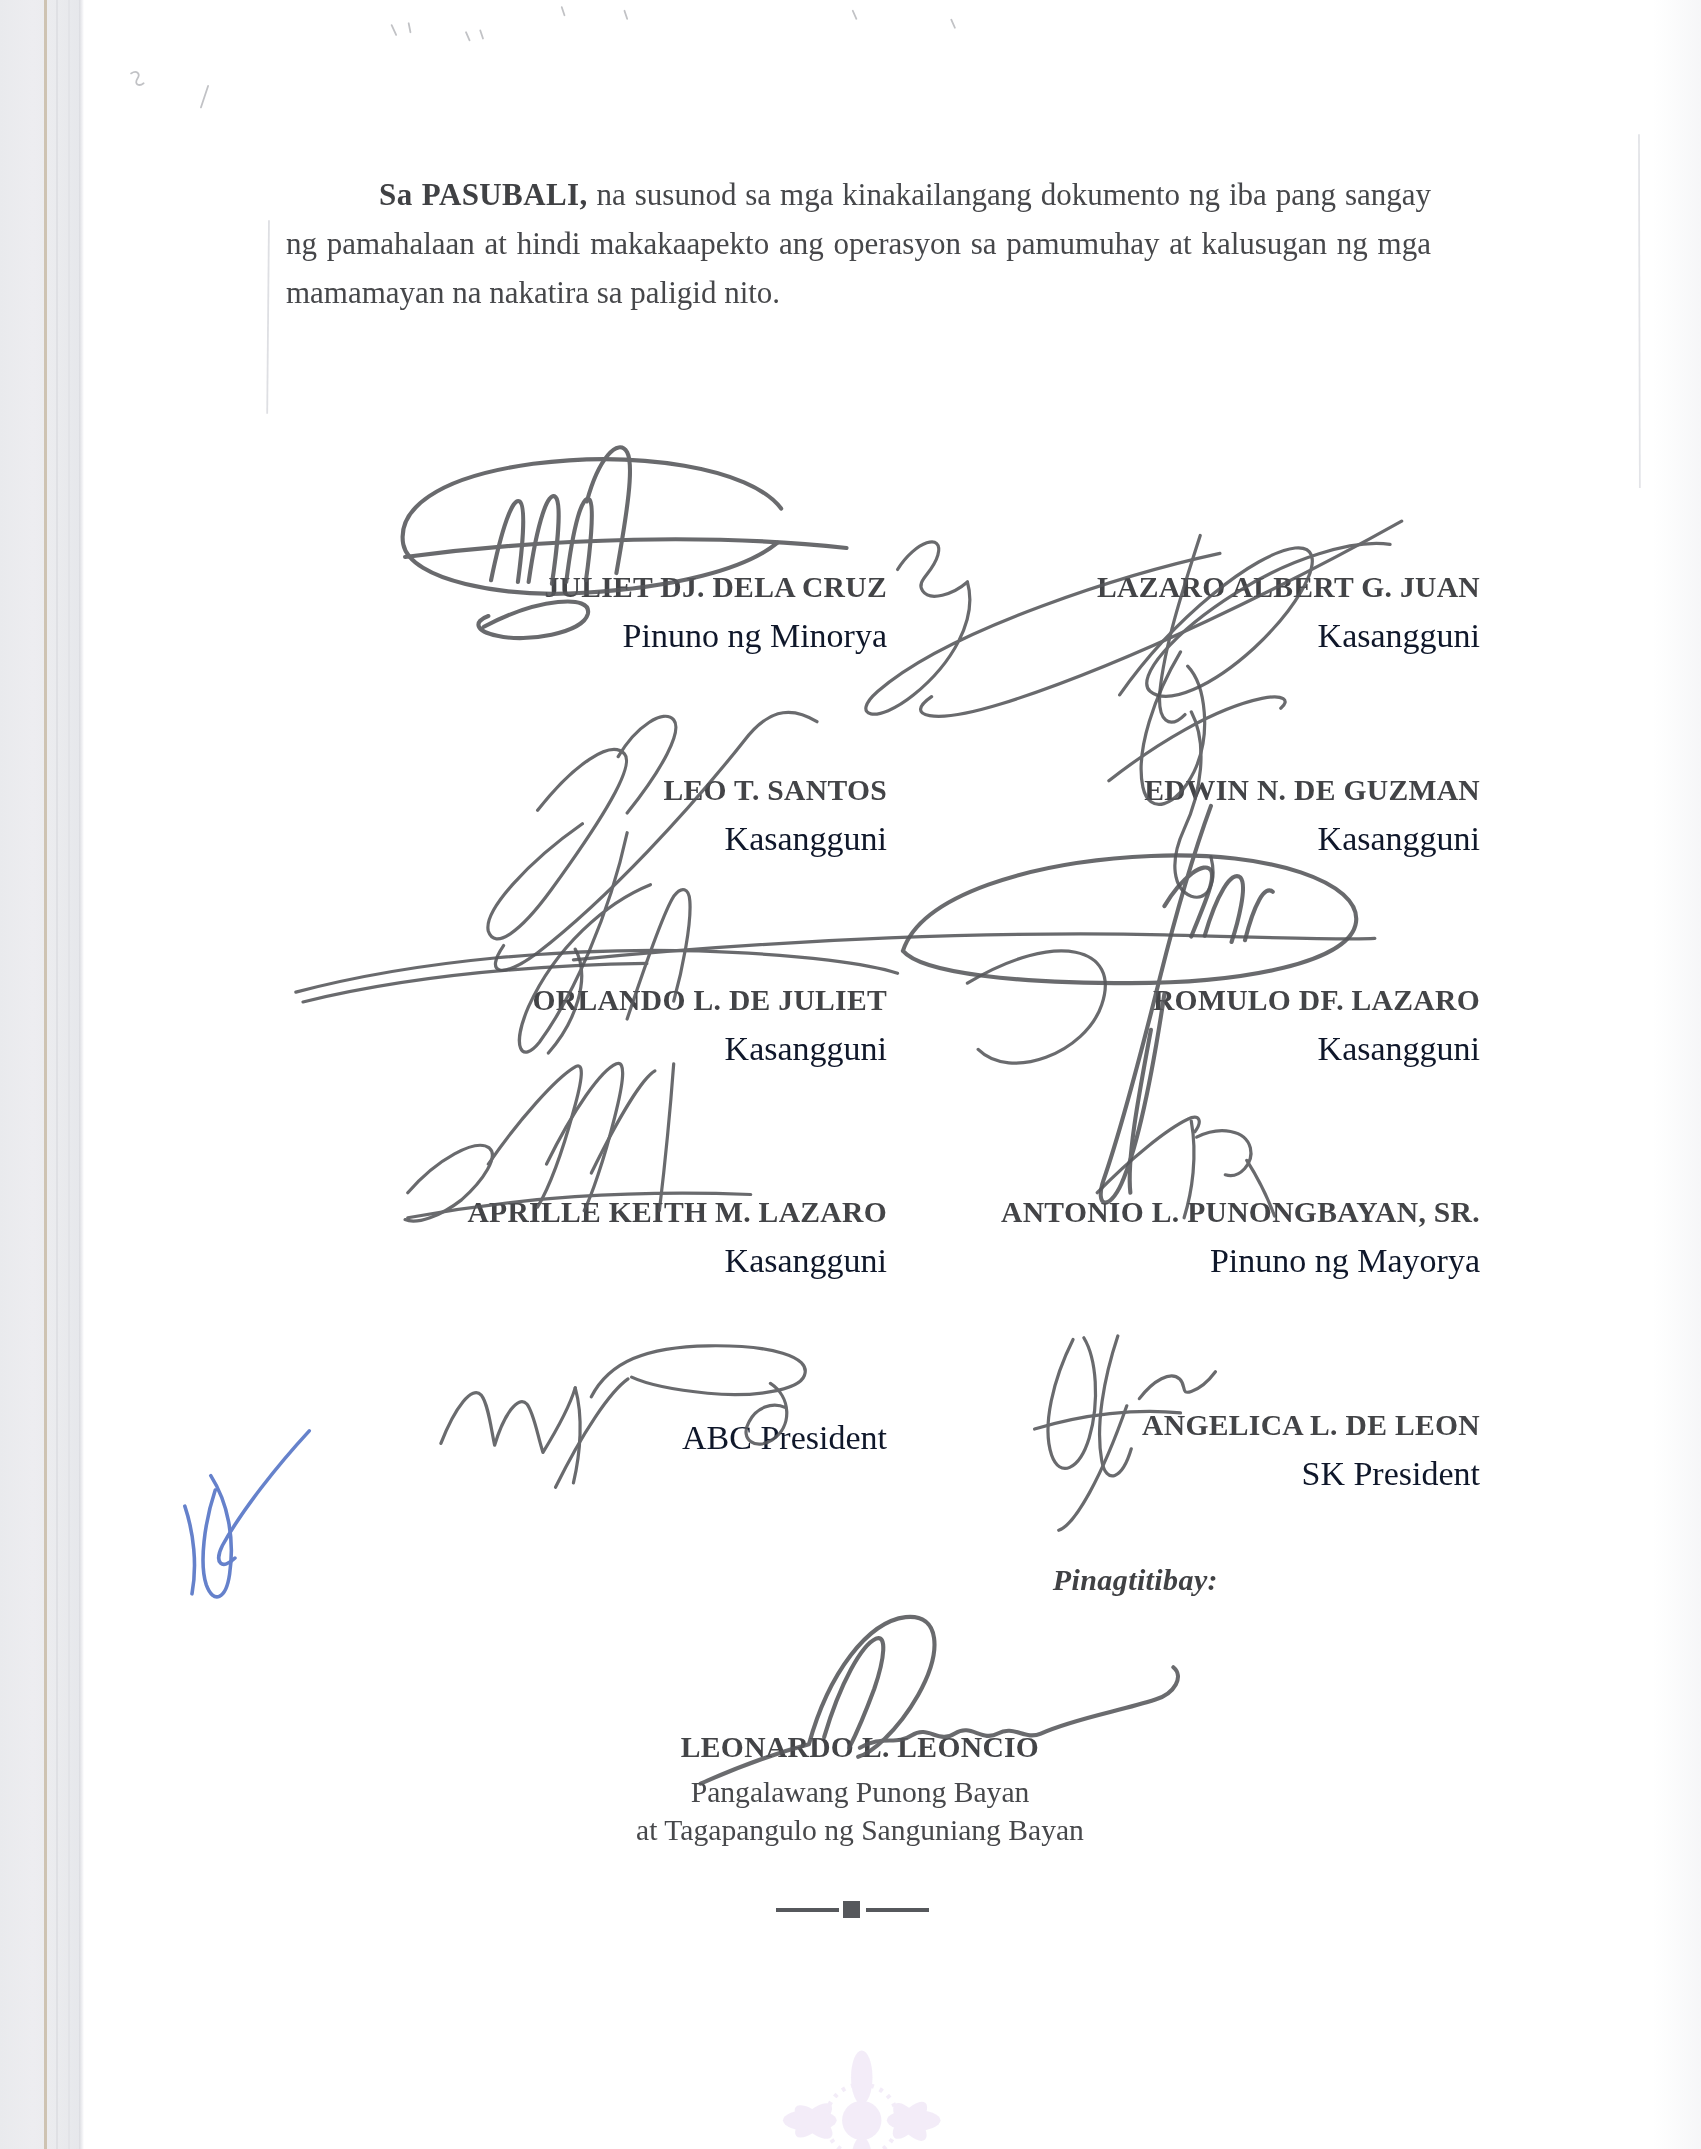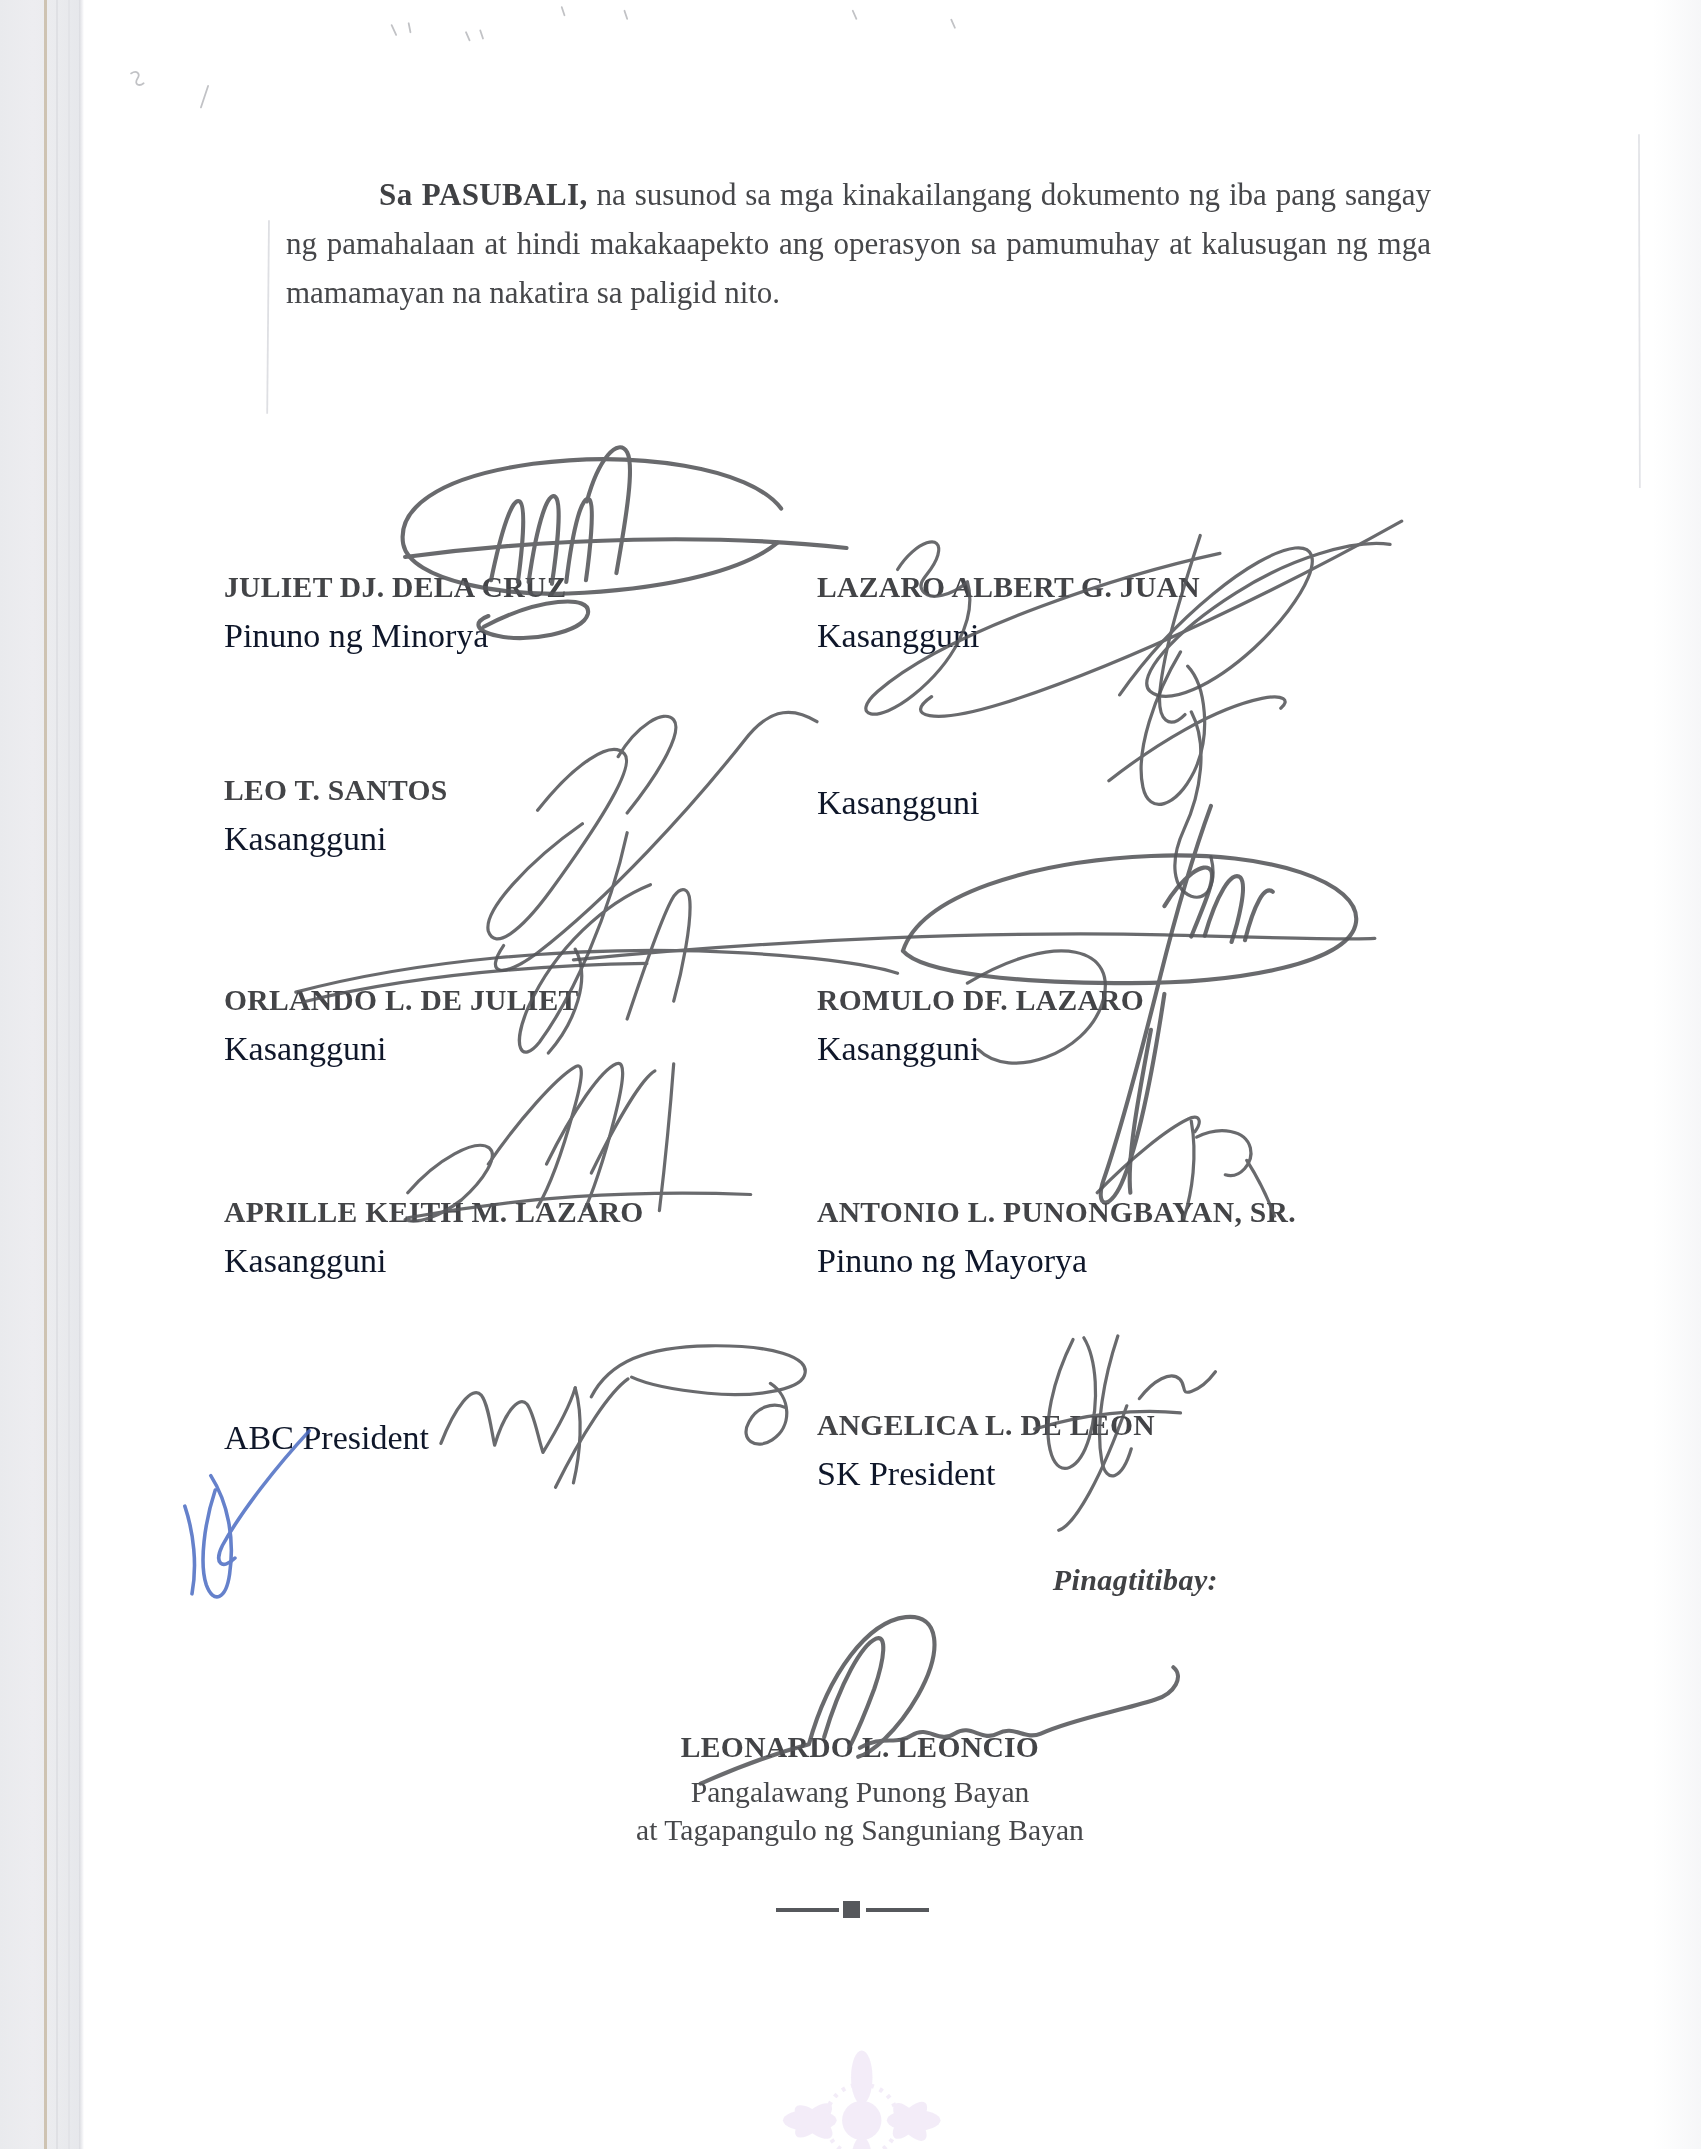--- a/index.html
+++ b/index.html
@@ -19,21 +19,21 @@
   
   .right-edge{position:absolute;right:0;top:0;width:49px;height:2149px;
     background:linear-gradient(90deg,rgba(240,241,244,0) 0%,rgba(238,239,242,.55) 100%)}
 
   .para-wrap{position:absolute;left:270px;top:154px;width:1177px;
     color:#46474a;font-size:31px;line-height:49px;text-align:justify;}
   .para{margin:16px;text-indent:93px}
   .para + .para{margin-top:25px}
   .para b{font-weight:700;letter-spacing:0.4px;color:#404144}
 
-  .sig-block{position:absolute;width:663px;text-align:left}
+  .sig-block{position:absolute;width:663px;text-align:right}
   .col-left{left:224px}
   .col-right{left:817px}
   .sig-name{font-weight:700;font-size:29.6px;line-height:36px;letter-spacing:0.3px;color:#434447}
   .sig-title{font-size:34px;line-height:36px;margin-top:13px;color:#0f172a}
 
   .att-label{position:absolute;left:502px;top:1563px;width:716px;text-align:right;
     font-style:italic;font-weight:700;font-size:30px;color:#404144;letter-spacing:0.4px}
   .att-name{position:absolute;left:502px;top:1731px;width:716px;text-align:center;
     font-weight:700;font-size:29.6px;color:#434447;letter-spacing:0.3px}
   .att-t1{position:absolute;left:502px;top:1776px;width:716px;text-align:center;font-size:29.6px;color:#47484b}
@@ -74,20 +74,21 @@
 <div class="sig-block col-right" style="top:569px">
   <div class="sig-name">LAZARO ALBERT G. JUAN</div>
   <div class="sig-title">Kasangguni</div>
 </div>
 
 <div class="sig-block col-left" style="top:772px">
   <div class="sig-name">LEO T. SANTOS</div>
   <div class="sig-title">Kasangguni</div>
 </div>
 <div class="sig-block col-right" style="top:772px">
+  <div class="sig-name">EDWIN N. DE GUZMAN</div>
   <div class="sig-title">Kasangguni</div>
 </div>
 
 <div class="sig-block col-left" style="top:982px">
   <div class="sig-name">ORLANDO L. DE JULIET</div>
   <div class="sig-title">Kasangguni</div>
 </div>
 <div class="sig-block col-right" style="top:982px">
   <div class="sig-name">ROMULO DF. LAZARO</div>
   <div class="sig-title">Kasangguni</div>

